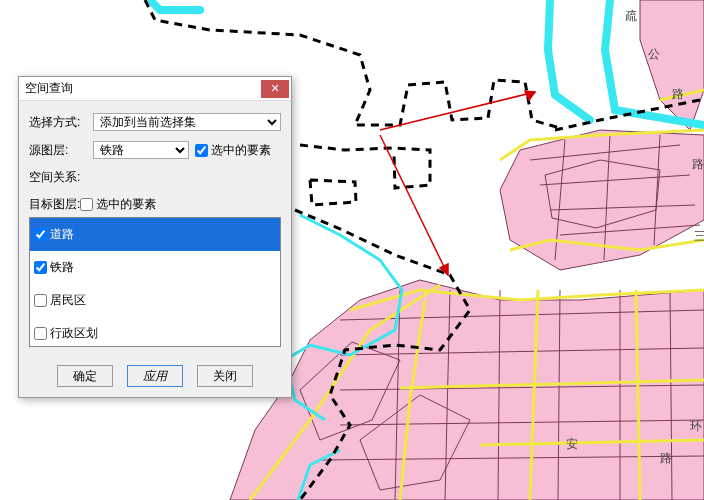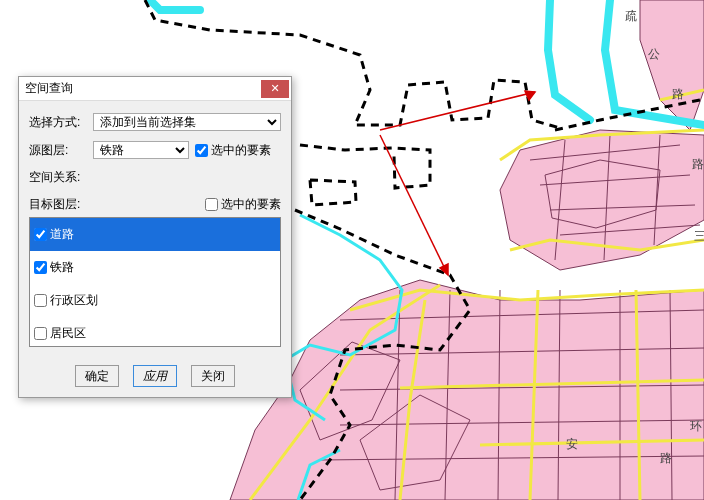--- a/index.html
+++ b/index.html
@@ -67,21 +67,20 @@
     font-size: 12px;
     font-family: inherit;
     padding: 0 2px;
   }
   .sel-wide { flex: 1; }
   .sel-mid { width: 96px; }
   .chk-row { display: flex; align-items: center; gap: 3px; }
   .chk-row input { margin: 0; }
   .target-hdr {
     display: flex;
-    justify-content: space-between;
     align-items: center;
     margin-bottom: 4px;
   }
   .listbox {
     background: #fff;
     border: 1px solid #888;
     height: 130px;
     overflow: auto;
   }
   .list-item {
@@ -96,21 +95,21 @@
     background: #1a6fdc;
     color: #fff;
   }
   .btn-row {
     display: flex;
     justify-content: center;
     gap: 14px;
     padding: 10px 0 10px 0;
   }
   button.btn {
-    width: 44px;
+    width: 56px;
     height: 22px;
     background: #f0f0f0;
     border: 1px solid #999;
     font-size: 12px;
     font-family: inherit;
     cursor: pointer;
   }
   button.btn.focus {
     border: 1.5px solid #3a8bdc;
     font-style: italic;
@@ -247,25 +246,25 @@
       <div class="list-item selected">
         <input type="checkbox" checked="" style="">
         <span>道路</span>
       </div>
       <div class="list-item">
         <input type="checkbox" checked="" style="">
         <span>铁路</span>
       </div>
       <div class="list-item">
         <input type="checkbox" style="">
+        <span>居民区</span>
+      </div>
+      <div class="list-item">
+        <input type="checkbox" style="">
         <span>行政区划</span>
-      </div>
-      <div class="list-item">
-        <input type="checkbox" style="">
-        <span>居民区</span>
       </div>
       <div class="list-item">
         <input type="checkbox" style="">
         <span>大海</span>
       </div>
     </div>
 
   </div>
   <div class="btn-row">
     <button class="btn">确定</button>

